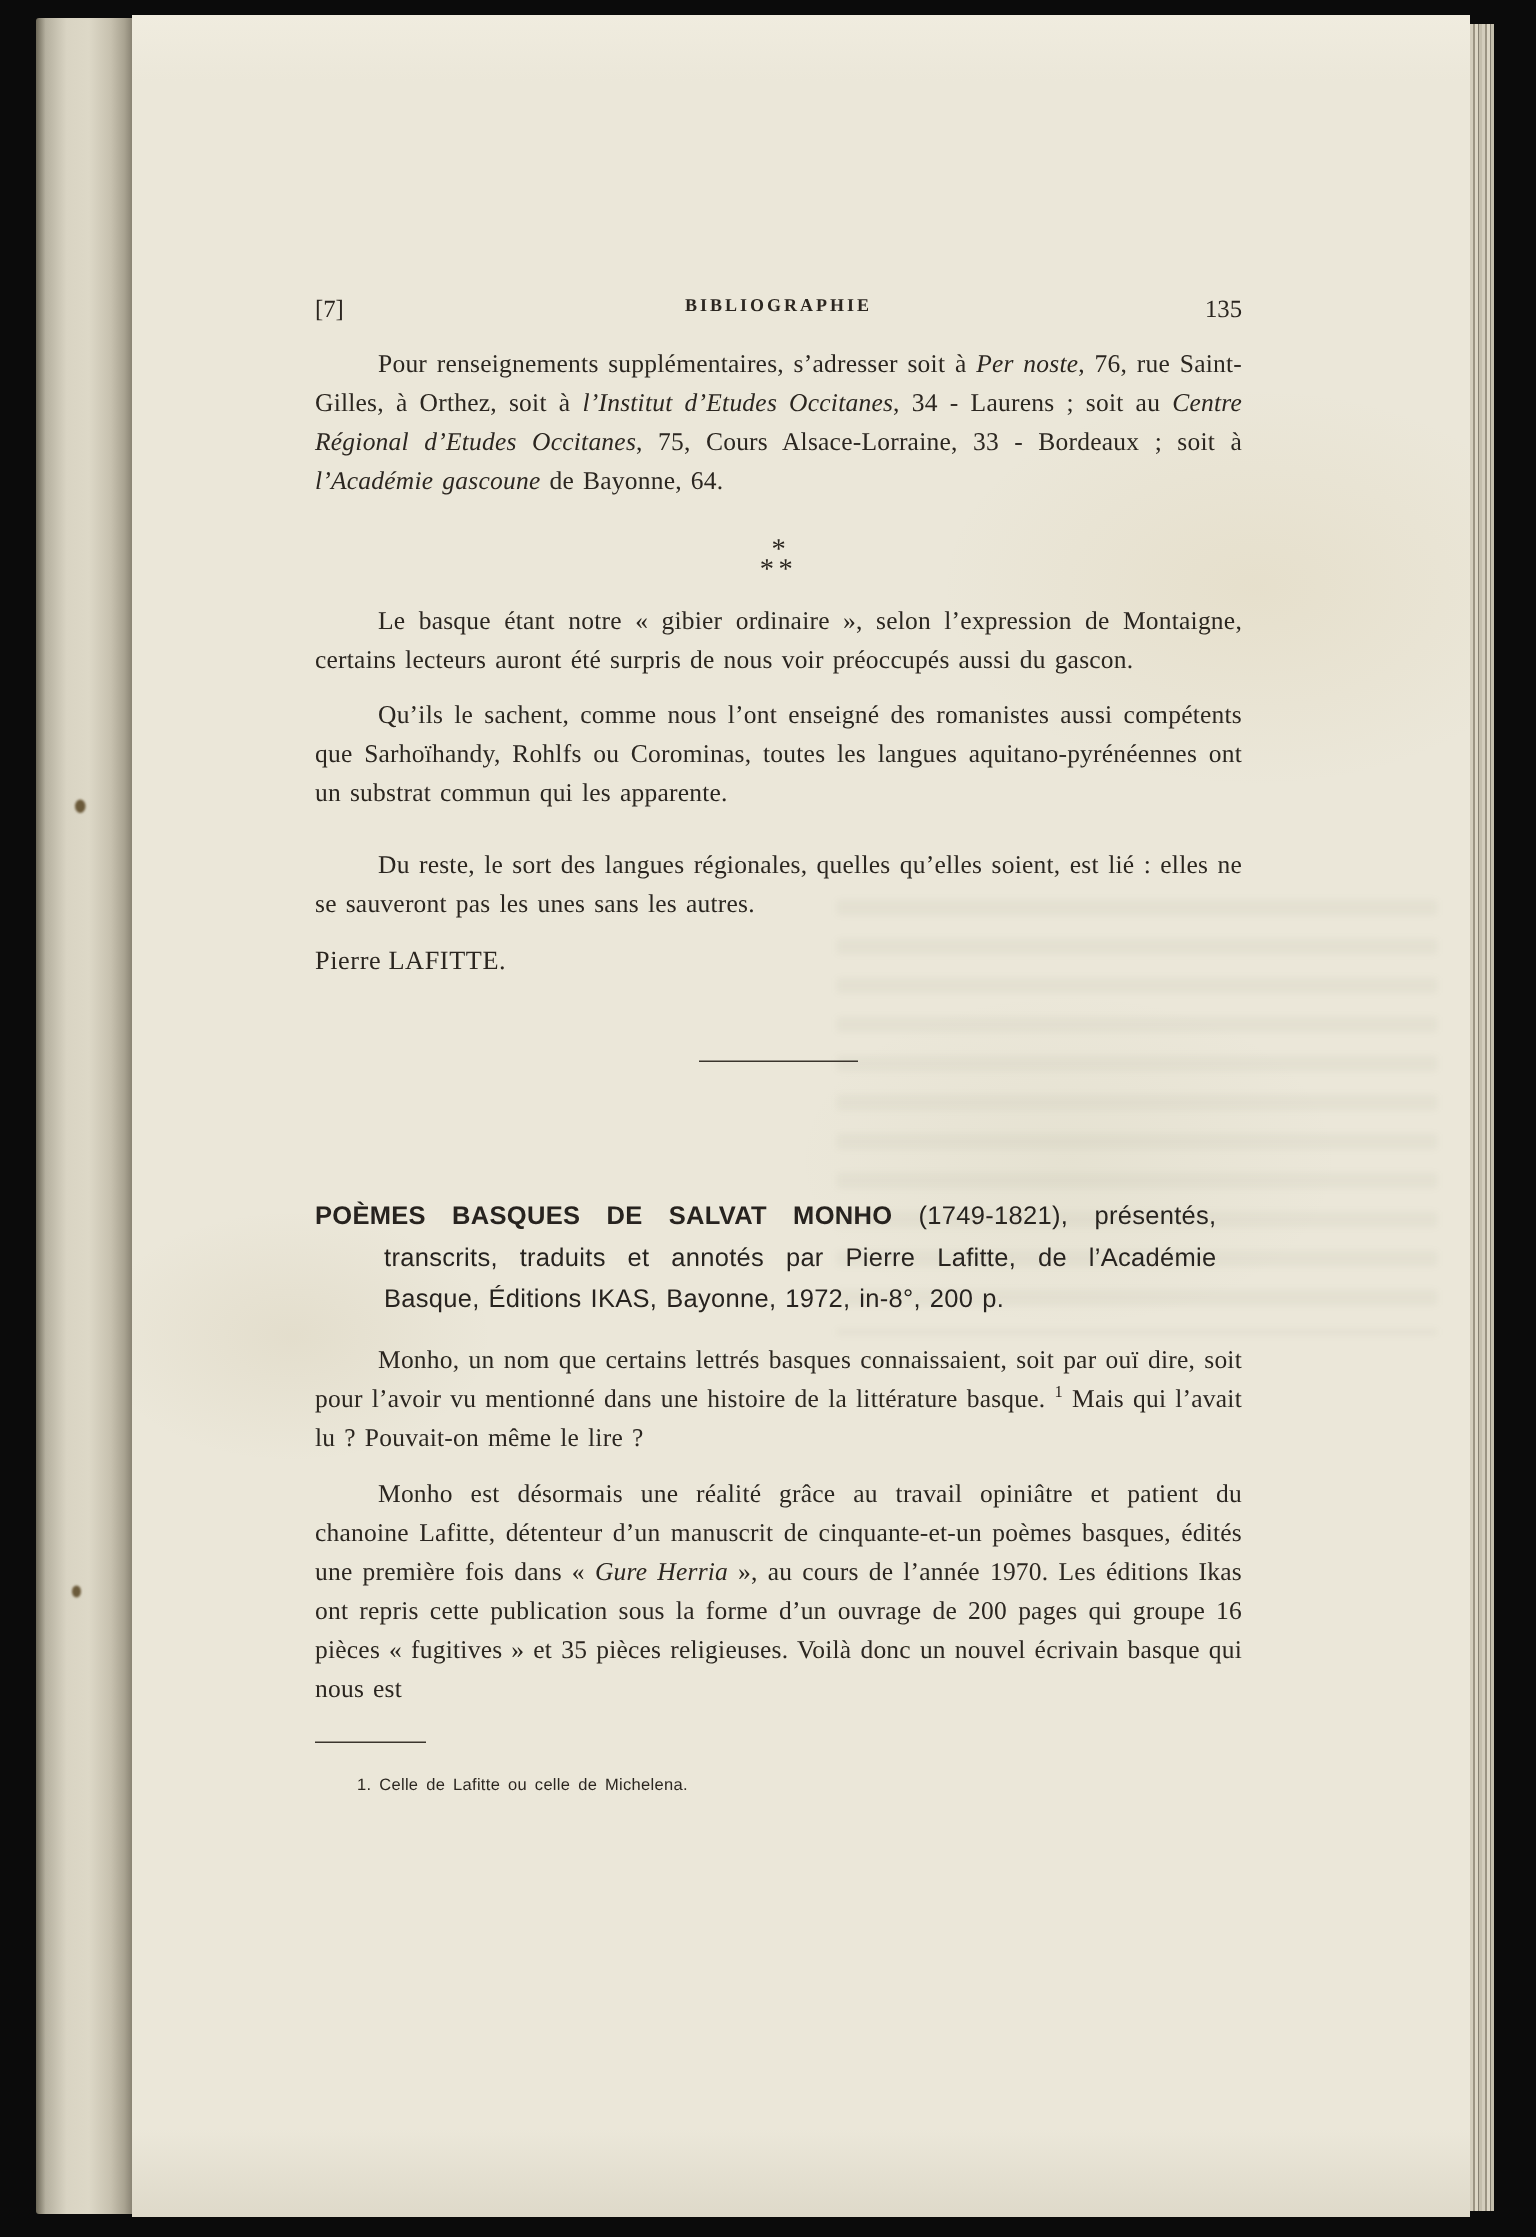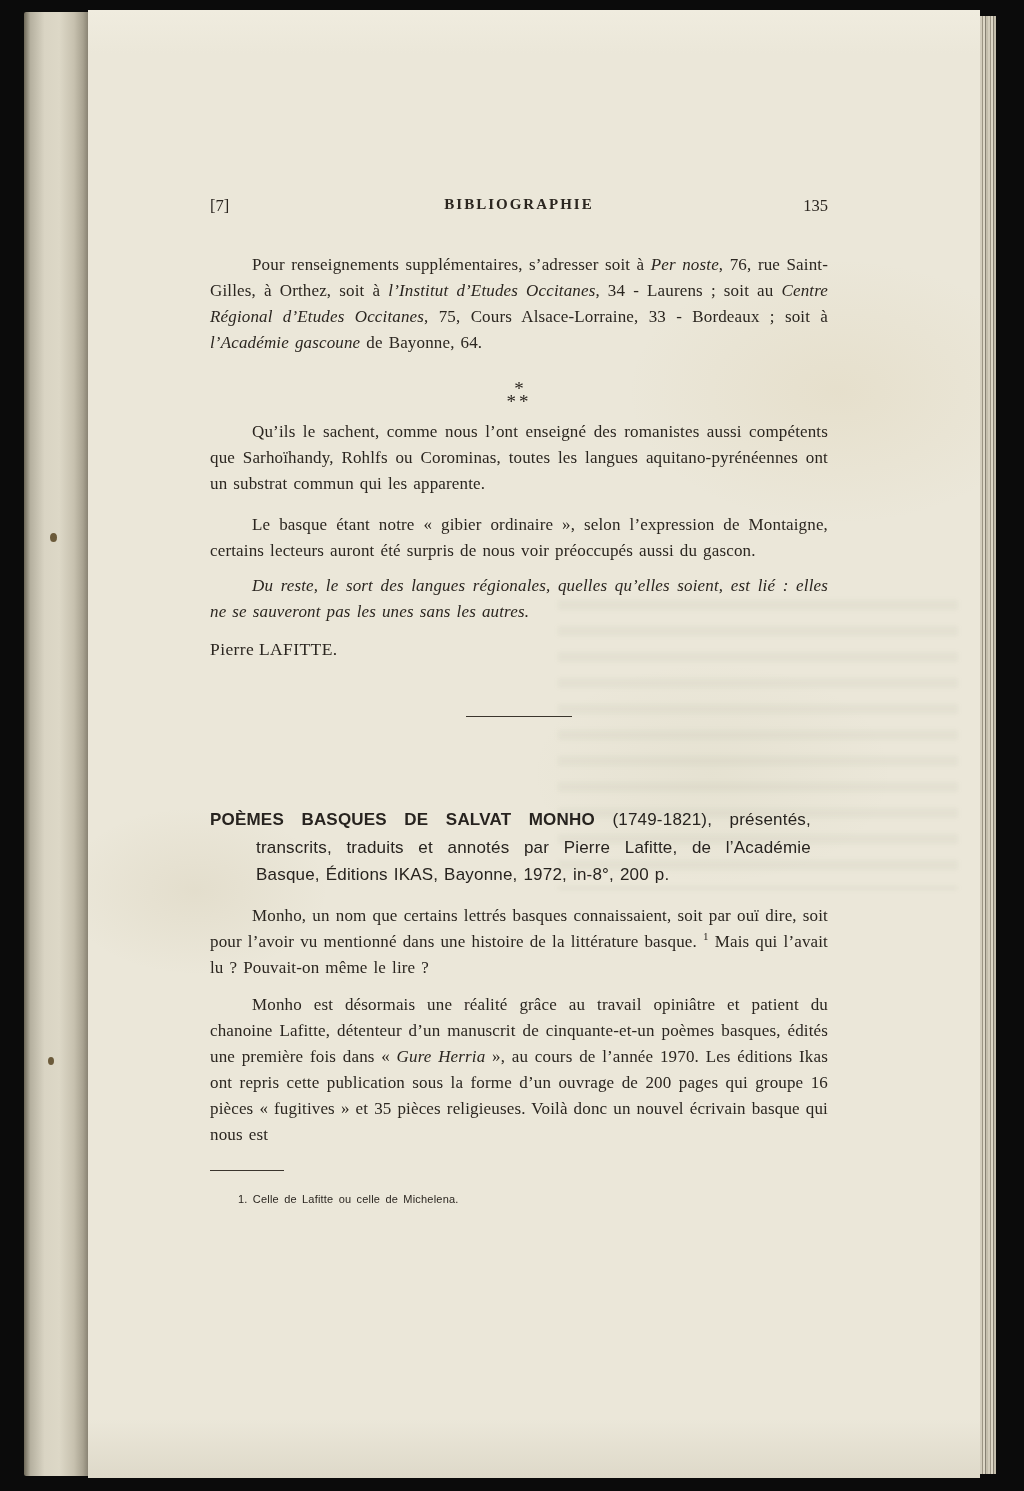--- a/index.html
+++ b/index.html
@@ -59,36 +59,36 @@
 
   .header {
     margin-top: 186px;
     position: relative;
     display: flex; justify-content: space-between; align-items: baseline;
     font-family: "Liberation Serif", serif;
     font-size: 16.5px;
   }
   .header .hcenter {
     position: absolute; left: 50%; transform: translateX(-50%);
-    font-weight: 700; letter-spacing: 2px; font-size: 15px;
+    font-weight: 700; letter-spacing: 2px; font-size: 12px;
   }
 
   .body-par {
     margin: 0;
     font-family: "Liberation Serif", serif;
     font-size: 17px; line-height: 26px;
     text-align: justify;
     letter-spacing: 0.15px; word-spacing: 1.6px;
   }
   .indent { text-indent: 42px; }
 
-  .p1 { margin-top: 36px; }
+  .p1 { margin-top: 14px; }
   .p2 { margin-top: 15px; }
   .p3 { margin-top: 11px; }
-  .p4 { margin-top: 9px; font-style: italic; }
+  .p4 { margin-top: 22px; }
 
   .asterism {
     margin-top: 26px;
     text-align: center;
     font-family: "Liberation Serif", serif;
     font-size: 19px; line-height: 13px;
   }
   .asterism .row2 { letter-spacing: 3px; }
 
   .signature {
@@ -152,22 +152,22 @@
         <span class="hright">135</span>
       </div>
 
       <p class="body-par indent p1"><span>Pour renseignements supplémentaires, s’adresser soit à </span><span class="seg-i">Per noste</span><span>, 76, rue Saint-Gilles, à Orthez, soit à </span><span class="seg-i">l’Institut d’Etudes Occitanes</span><span>, 34 - Laurens ; soit au </span><span class="seg-i">Centre Régional d’Etudes Occitanes</span><span>, 75, Cours Alsace-Lorraine, 33 - Bordeaux ; soit à </span><span class="seg-i">l’Académie gascoune</span><span> de Bayonne, 64.</span></p>
 
       <div class="asterism">
         <div class="row1">*</div>
         <div class="row2">**</div>
       </div>
 
+      <p class="body-par indent p2"><span>Le basque étant notre « gibier ordinaire », selon l’expression de Montaigne, certains lecteurs auront été surpris de nous voir préoccupés aussi du gascon.</span></p>
       <p class="body-par indent p3"><span>Qu’ils le sachent, comme nous l’ont enseigné des romanistes aussi compétents que Sarhoïhandy, Rohlfs ou Corominas, toutes les langues aquitano-pyrénéennes ont un substrat commun qui les apparente.</span></p>
-      <p class="body-par indent p2"><span>Le basque étant notre « gibier ordinaire », selon l’expression de Montaigne, certains lecteurs auront été surpris de nous voir préoccupés aussi du gascon.</span></p>
       <p class="body-par indent p4"><span>Du reste, le sort des langues régionales, quelles qu’elles soient, est lié : elles ne se sauveront pas les unes sans les autres.</span></p>
 
       <div class="signature">Pierre LAFITTE.</div>
 
       <div class="divider"></div>
 
       <p class="book-heading"><span class="seg-b">POÈMES BASQUES DE SALVAT MONHO</span><span> (1749-1821), présentés, transcrits, traduits et annotés par Pierre Lafitte, de l’Académie Basque, Éditions IKAS, Bayonne, 1972, in-8°, 200 p.</span></p>
 
       <p class="body-par indent bp1"><span>Monho, un nom que certains lettrés basques connaissaient, soit par ouï dire, soit pour l’avoir vu mentionné dans une histoire de la littérature basque. </span><sup>1</sup><span> Mais qui l’avait lu ? Pouvait-on même le lire ?</span></p>
       <p class="body-par indent bp2"><span>Monho est désormais une réalité grâce au travail opiniâtre et patient du chanoine Lafitte, détenteur d’un manuscrit de cinquante-et-un poèmes basques, édités une première fois dans « </span><span class="seg-i">Gure Herria</span><span> », au cours de l’année 1970. Les éditions Ikas ont repris cette publication sous la forme d’un ouvrage de 200 pages qui groupe 16 pièces « fugitives » et 35 pièces religieuses. Voilà donc un nouvel écrivain basque qui nous est</span></p>

